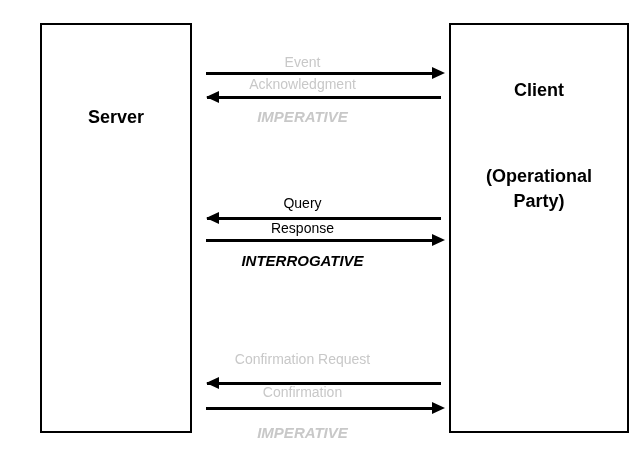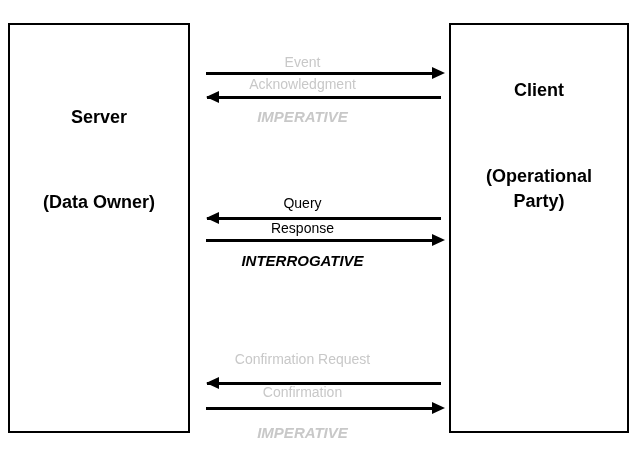--- a/index.html
+++ b/index.html
@@ -16,21 +16,21 @@
     overflow: hidden;
   }
   .box {
     position: absolute;
     top: 23px;
     height: 410px;
     border: 2px solid var(--line, #000000);
     background: #ffffff;
     box-sizing: border-box;
   }
-  .box.left  { left: 8px;  width: 182px; }
+  .box.left  { left: 40px;  width: 152px; }
   .box.right { left: 441px; width: 180px; margin-left: 8px; }
   .box-title, .box-subtitle {
     position: absolute;
     left: 0;
     right: 0;
     text-align: center;
     font-weight: bold;
     font-size: 18px;
     color: #000000;
     line-height: 22px;
@@ -88,21 +88,20 @@
     border-bottom: 6px solid transparent;
   }
 </style>
 </head>
 <body>
 
 <div class="canvas">
 
   <div class="box left">
     <div class="box-title">Server</div>
-    <div class="box-subtitle">(Data Owner)</div>
   </div>
 
   <div class="box right">
     <div class="box-title">Client</div>
     <div class="box-subtitle">(Operational Party)</div>
   </div>
 
   <div class="section" data-state="muted">
     <div class="msg-label" style="top:54px">Event</div>
     <div class="arrow to-client" style="top:71.5px"></div>

